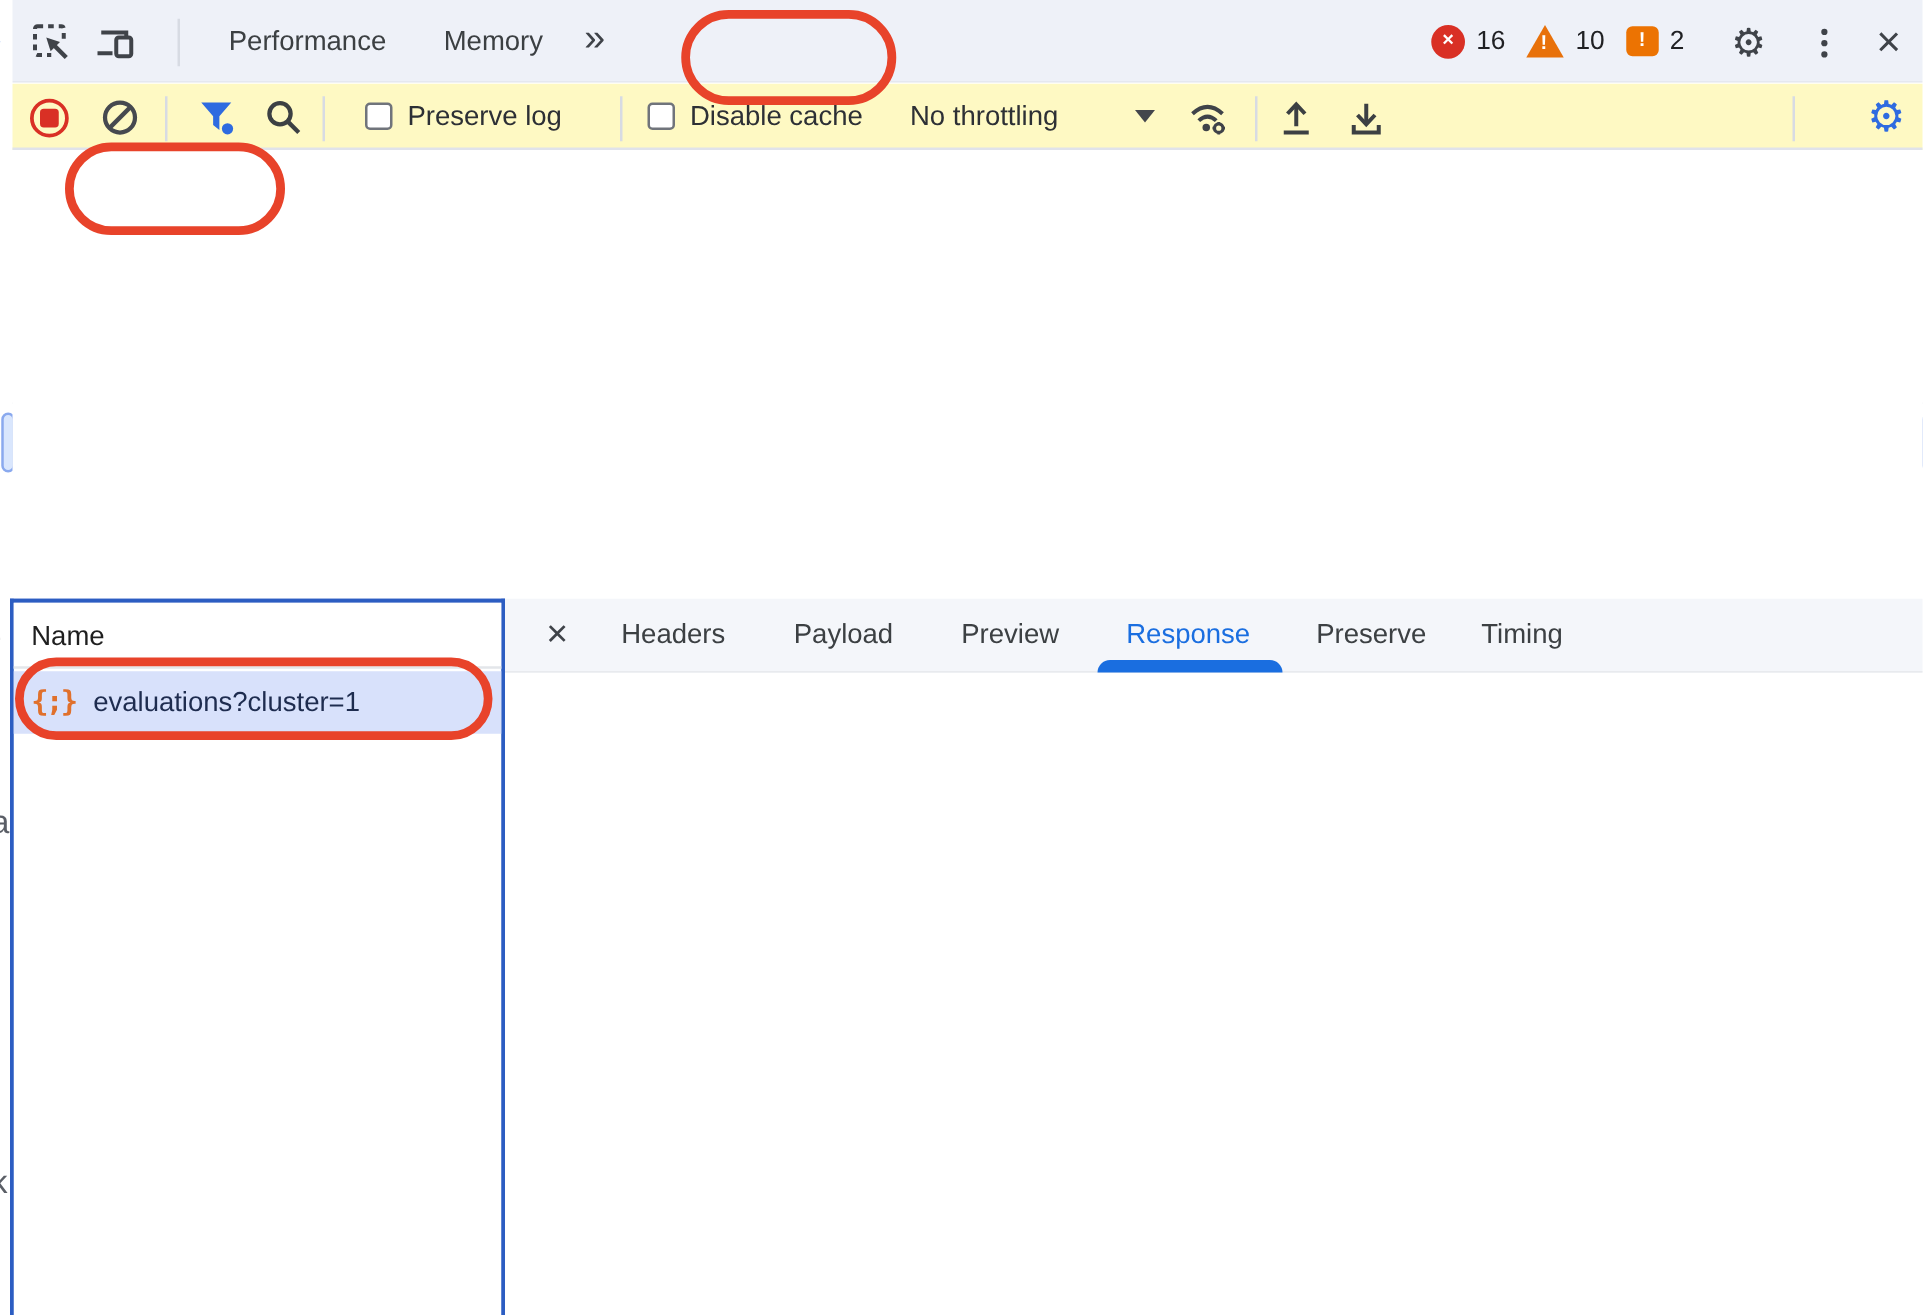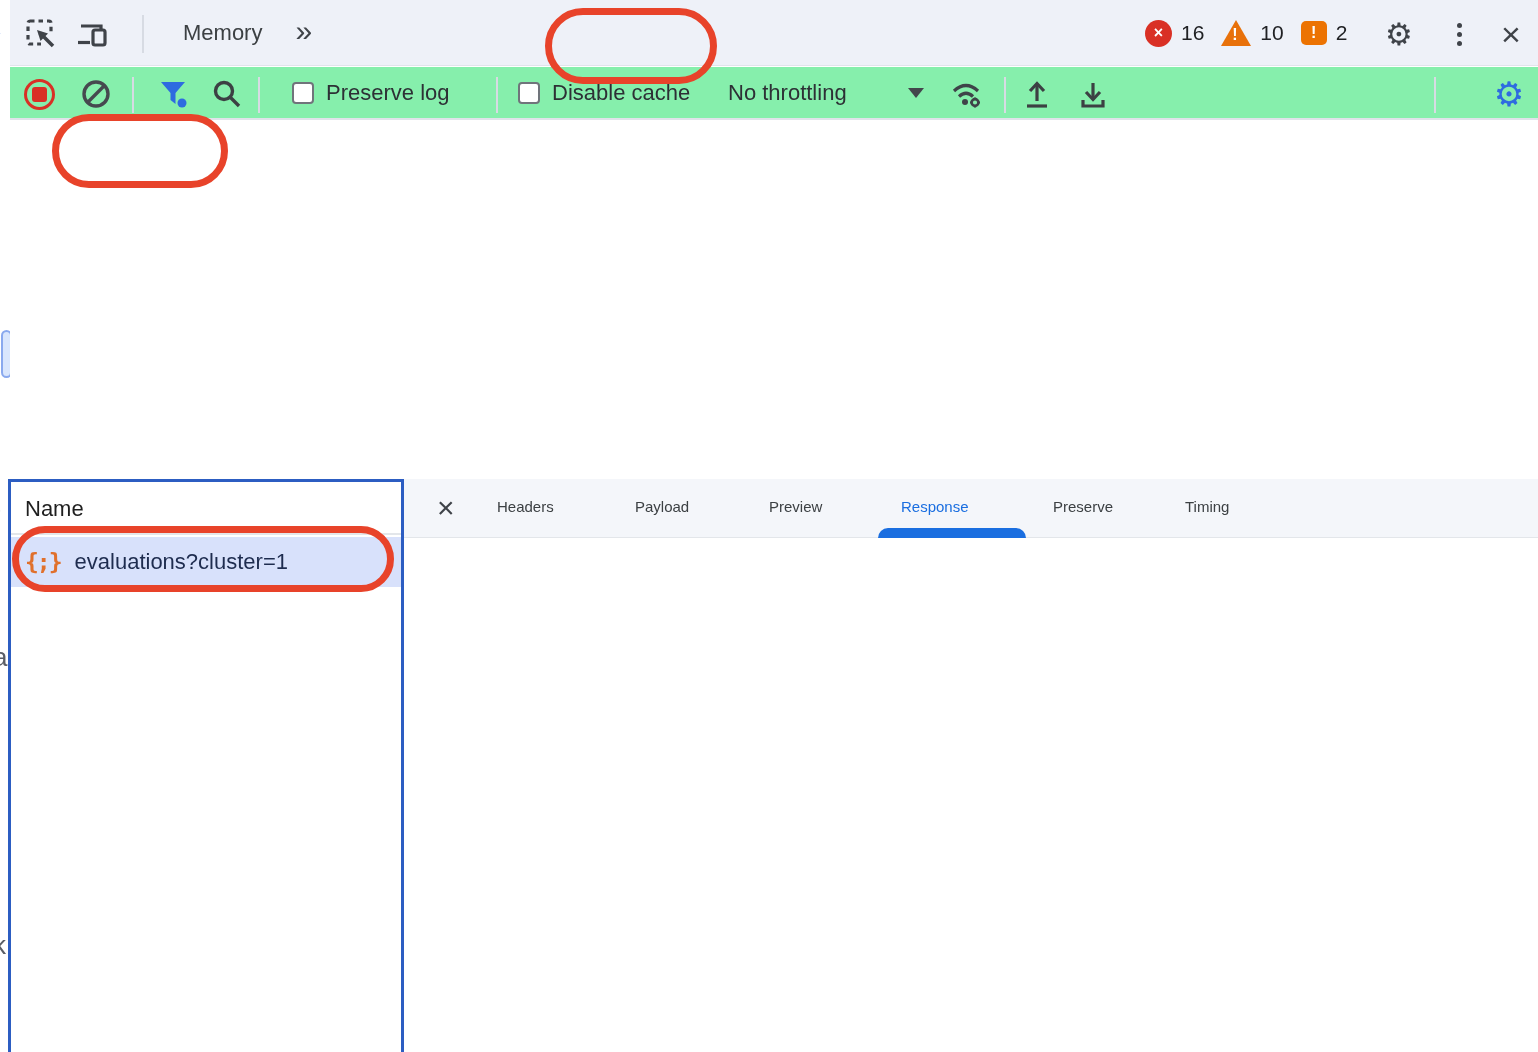--- a/index.html
+++ b/index.html
@@ -34,21 +34,21 @@
   .warn-badge span { position:absolute; left:-4px; top:6px; width:8px; color:#fff; font-size:16px; font-weight:bold; }
   .iss-badge { width:26px; height:24px; border-radius:5px; background:#ec7302; color:#fff;
     font-size:16px; font-weight:bold; text-align:center; line-height:23px; }
   .gear-glyph { font-size:31px; color:#3f4349; line-height:1; }
   .kebab { display:inline-flex; flex-direction:column; gap:4px; }
   .kebab i { width:5px; height:5px; border-radius:50%; background:#3f4349; }
   .close-x { font-size:34px; color:#3f4349; line-height:1; }
 
   
   .toolbar2 { position:absolute; left:10px; top:67px; width:1528px; height:53px;
-    background:#86efac; border-bottom:2px solid #e0e3ea; z-index:5; }
+    background:#fef9c3; border-bottom:2px solid #e0e3ea; z-index:5; }
   .toolbar2 .tbtn { position:absolute; top:10px; width:34px; height:34px; display:flex;
     align-items:center; justify-content:center; }
   .record-btn { width:31px; height:31px; border:3.5px solid #d93025; border-radius:50%;
     display:flex; align-items:center; justify-content:center; }
   .record-btn i { width:15px; height:15px; background:#d93025; border-radius:3px; }
   .cb { position:absolute; width:22px; height:22px; border:2.5px solid #70747b; border-radius:4px;
     background:#fff; }
   .cb.checked { background:#2e6be0; border-color:#2e6be0; color:#fff; text-align:center;
     line-height:21px; font-size:17px; font-weight:bold; }
   .tb-label { position:absolute; font-size:22px; color:#2d3035; white-space:nowrap; }
@@ -98,21 +98,21 @@
     display:flex; align-items:center; }
   .json-icon { margin-left:14px; font-family:"DejaVu Sans Mono", monospace; font-size:23px;
     color:#e0702c; font-weight:bold; letter-spacing:-2px; }
   .req-name { margin-left:14px; font-size:22px; color:#1e2c4f; }
 
   
   .detail { position:absolute; left:404px; top:479px; width:1134px; height:573px; background:#fff; }
   .detail-tabbar { position:absolute; left:0; top:0; right:0; height:59px; background:#f4f6fa;
     border-bottom:1px solid #e3e6ea; z-index:4; }
   .detail-close { position:absolute; left:33px; top:12px; font-size:30px; color:#3f4349; }
-  .dtab { position:absolute; top:0; height:59px; line-height:56px; font-size:15px; color:#3c4043;
+  .dtab { position:absolute; top:0; height:59px; line-height:56px; font-size:22px; color:#3c4043;
     white-space:nowrap; }
   .dtab.active { color:#1a6ee0; }
   .resp-underline { position:absolute; left:474px; top:49px; width:148px; height:10px;
     background:#1a6ee0; border-radius:10px 10px 0 0; }
 
   .resp-content { position:absolute; left:0; top:0; right:0; bottom:0; overflow:hidden; }
   .gutter-sep { position:absolute; left:118px; top:59px; bottom:0; width:2px; background:#e0e4ea; }
   .code-line { position:absolute; left:0; width:1134px; height:31px;
     font-family:"DejaVu Sans Mono", monospace; font-size:22px; line-height:31px; white-space:pre; }
   .code-line .gmark { position:absolute; left:0; width:100px; text-align:right;
@@ -153,20 +153,21 @@
     <div class="icon-btn" style="left:66px">
       <svg width="34" height="32" viewBox="0 0 34 32">
         <path d="M5 8 h20 v14" fill="none" stroke="#3f4349" stroke-width="3.2"></path>
         <line x1="2" y1="24.5" x2="14" y2="24.5" stroke="#3f4349" stroke-width="3.2"></line>
         <rect x="17" y="12" width="12" height="15" rx="2" fill="#eef1f8" stroke="#3f4349" stroke-width="3.2"></rect>
       </svg>
     </div>
     <div class="vdiv" style="left:132px; top:15px; height:38px"></div>
 
     <nav class="tabs" id="top-tabs">
+        <div class="tab">Performance</div>
         <div class="tab">Memory</div>
         <div class="overflow-chevrons">»</div>
       </nav>
 
     <div class="badges">
       <span class="err-badge">×</span>
       <span class="badge-count">16</span>
       <span class="warn-badge">
           <span>!</span>
         </span>

